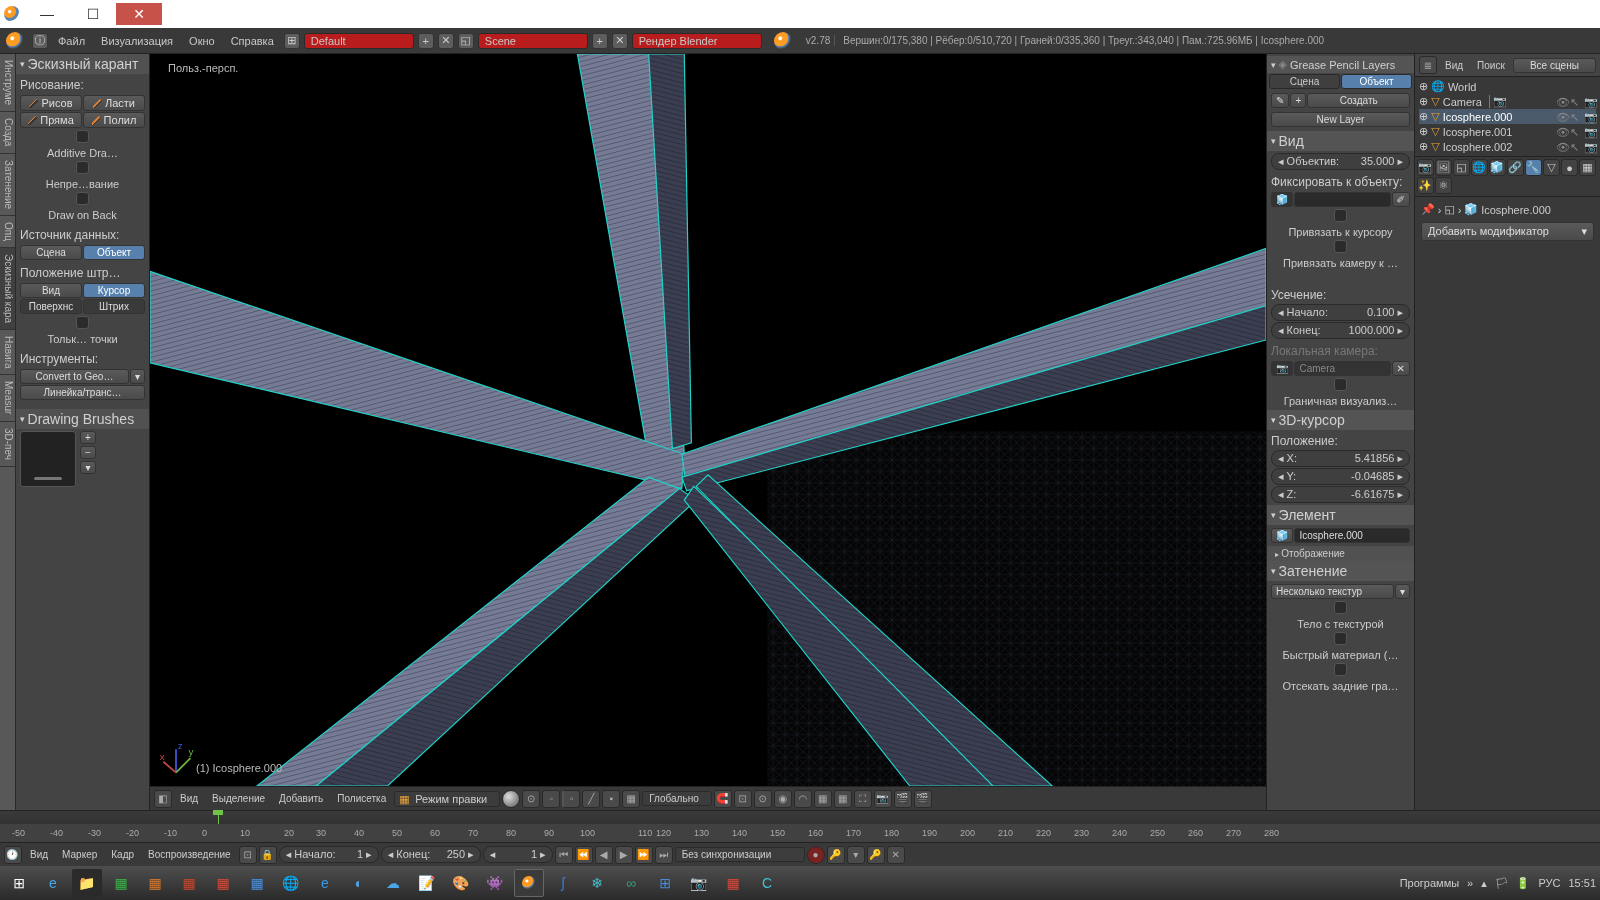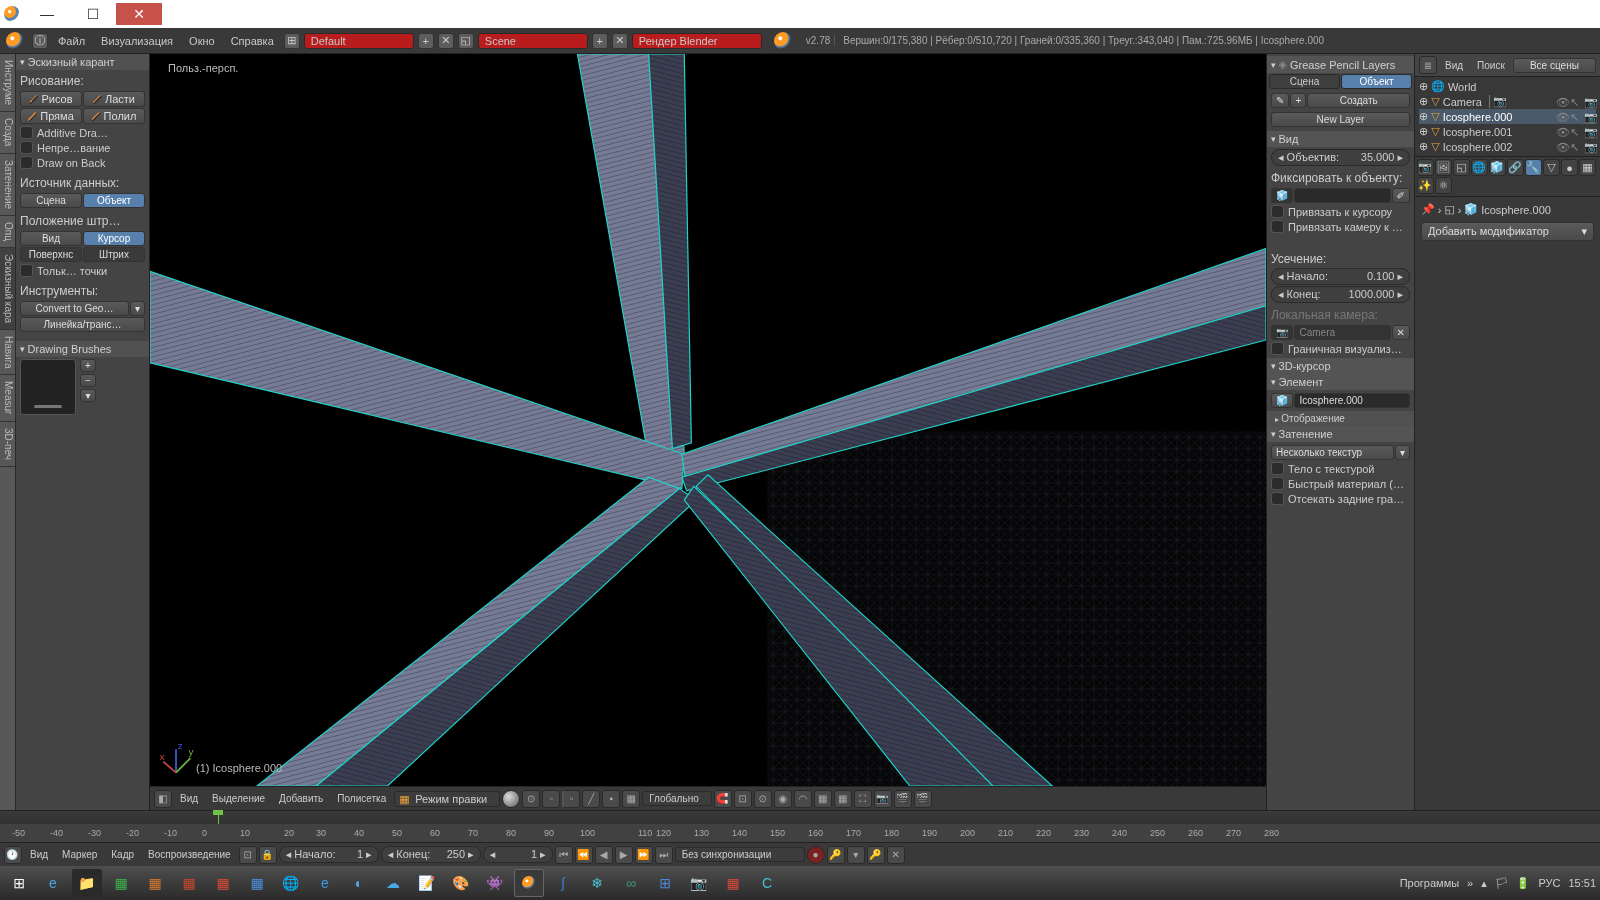--- a/index.html
+++ b/index.html
@@ -13,28 +13,28 @@
 .menubar { background: #393939; height: 26px; display: flex; align-items: center; padding: 0 6px; gap: 0; border-bottom: 1px solid #222; }
 .menubar .blender-logo { width: 18px; height: 18px; background: radial-gradient(circle at 35% 35%, #fff 8%, #fd9b22 15%, #fd9b22 45%, #5a85b2 50%, transparent 65%); border-radius: 50%; margin-right: 6px; }
 .menubar .menu-item { padding: 0 8px; color: #c8c8c8; cursor: pointer; }
 .menubar .icon-sq { width: 16px; height: 16px; background: #5d5d5d; border: 1px solid #333; border-radius: 3px; margin: 0 2px; cursor: pointer; display: flex; align-items: center; justify-content: center; }
 .menubar .dropdown { background: #b91c1c; border: 1px solid #2a2a2a; border-radius: 3px; padding: 1px 18px 1px 6px; margin: 0 2px; color: #c8c8c8; min-width: 94px; position: relative; }
 .menubar .info { color: #aaa; font-size: 10px; padding-left: 8px; }
 .main-area { flex: 1; display: flex; overflow: hidden; }
 .left-tabs { width: 16px; background: #585858; display: flex; flex-direction: column; border-right: 1px solid #2a2a2a; }
 .left-tab { writing-mode: vertical-rl; padding: 6px 1px; background: #585858; color: #bbb; font-size: 10px; border-bottom: 1px solid #333; text-align: center; cursor: pointer; }
 .left-panel { width: 134px; background: #444444; border-right: 1px solid #222; overflow-y: auto; padding: 0; }
-.panel-header { background: #515151; padding: 2px 4px; color: #d0d0d0; font-size: 11px; display: flex; align-items: center; gap: 3px; }
+.panel-header { background: #515151; padding: 2px 4px; color: #d0d0d0; font-size: 14px; display: flex; align-items: center; gap: 3px; }
 .panel-header::before { content: '▾'; font-size: 9px; }
 .panel-section { padding: 2px 4px; }
 .panel-label { color: #ccc; font-size: 12px; padding: 2px 0; }
 .btn-row { display: flex; gap: 1px; margin: 1px 0; }
 .tool-btn { background: linear-gradient(#5a5a5a,#4a4a4a); border: 1px solid #333; border-radius: 3px; padding: 1px 4px; color: #ddd; font-size: 10px; cursor: pointer; flex: 1; text-align: center; display: flex; align-items: center; justify-content: center; gap: 2px; }
 .tool-btn.active { background: #5780ad; color: #fff; }
-.checkbox-row { display: flex; align-items: center; gap: 4px; padding: 1px 0; }
+.checkbox-row { display: flex; align-items: center; gap: 4px; padding: 1px 0; flex-direction: column; }
 .chk { width: 13px; height: 13px; background: #2b2b2b; border: 1px solid #555; border-radius: 3px; }
 .num-input { background: #3f3f3f; border: 1px solid #2a2a2a; border-radius: 8px; padding: 1px 6px; color: #ccc; font-size: 10px; display: flex; justify-content: space-between; }
 .viewport { flex: 1; background: #000; position: relative; overflow: hidden; }
 .viewport-text { position: absolute; top: 8px; left: 18px; color: #bbb; font-size: 11px; }
 .viewport-info { position: absolute; bottom: 12px; left: 46px; color: #bbb; font-size: 11px; }
 .axis-widget { position: absolute; bottom: 8px; left: 8px; width: 36px; height: 36px; }
 .star-svg { position: absolute; inset: 0; width: 100%; height: 100%; }
 .right-panel { width: 148px; background: #444444; border-left: 1px solid #222; overflow-y: auto; padding: 2px 0; display: flex; flex-direction: column; }
 .right-panel .panel-header { background: #545454; }
 .right-panel .tabs-row { display: flex; gap: 1px; padding: 1px 2px; }
@@ -310,20 +310,35 @@
           <div class="tool-btn" style="flex:0 0 18px;background:#333">📷</div>
           <div class="tool-btn" style="flex:1;background:#333;color:#888;text-align:left;justify-content:flex-start">Camera</div>
           <div class="tool-btn" style="flex:0 0 14px">✕</div>
         </div>
       <div class="checkbox-row">
           <span class="chk"></span>
           <span>Граничная визуализ…</span>
         </div>
     </div>
     <div class="panel-header">3D-курсор</div>
+    <div class="panel-section">
+      <div class="panel-label">Положение:</div>
+      <div class="num-input">
+          <span>◂ X:</span>
+          <span><span>5.41856</span> ▸</span>
+        </div>
+      <div class="num-input" style="margin-top:1px">
+          <span>◂ Y:</span>
+          <span><span>-0.04685</span> ▸</span>
+        </div>
+      <div class="num-input" style="margin-top:1px">
+          <span>◂ Z:</span>
+          <span><span>-6.61675</span> ▸</span>
+        </div>
+    </div>
     <div class="panel-header">Элемент</div>
     <div class="panel-section">
       <div class="btn-row">
           <div class="tool-btn" style="flex:0 0 18px">🧊</div>
           <div class="tool-btn" style="flex:1;background:#2a2a2a;text-align:left;justify-content:flex-start">Icosphere.000</div>
         </div>
     </div>
     <div class="collapse-header">Отображение</div>
     <div class="panel-header">Затенение</div>
     <div class="panel-section">

